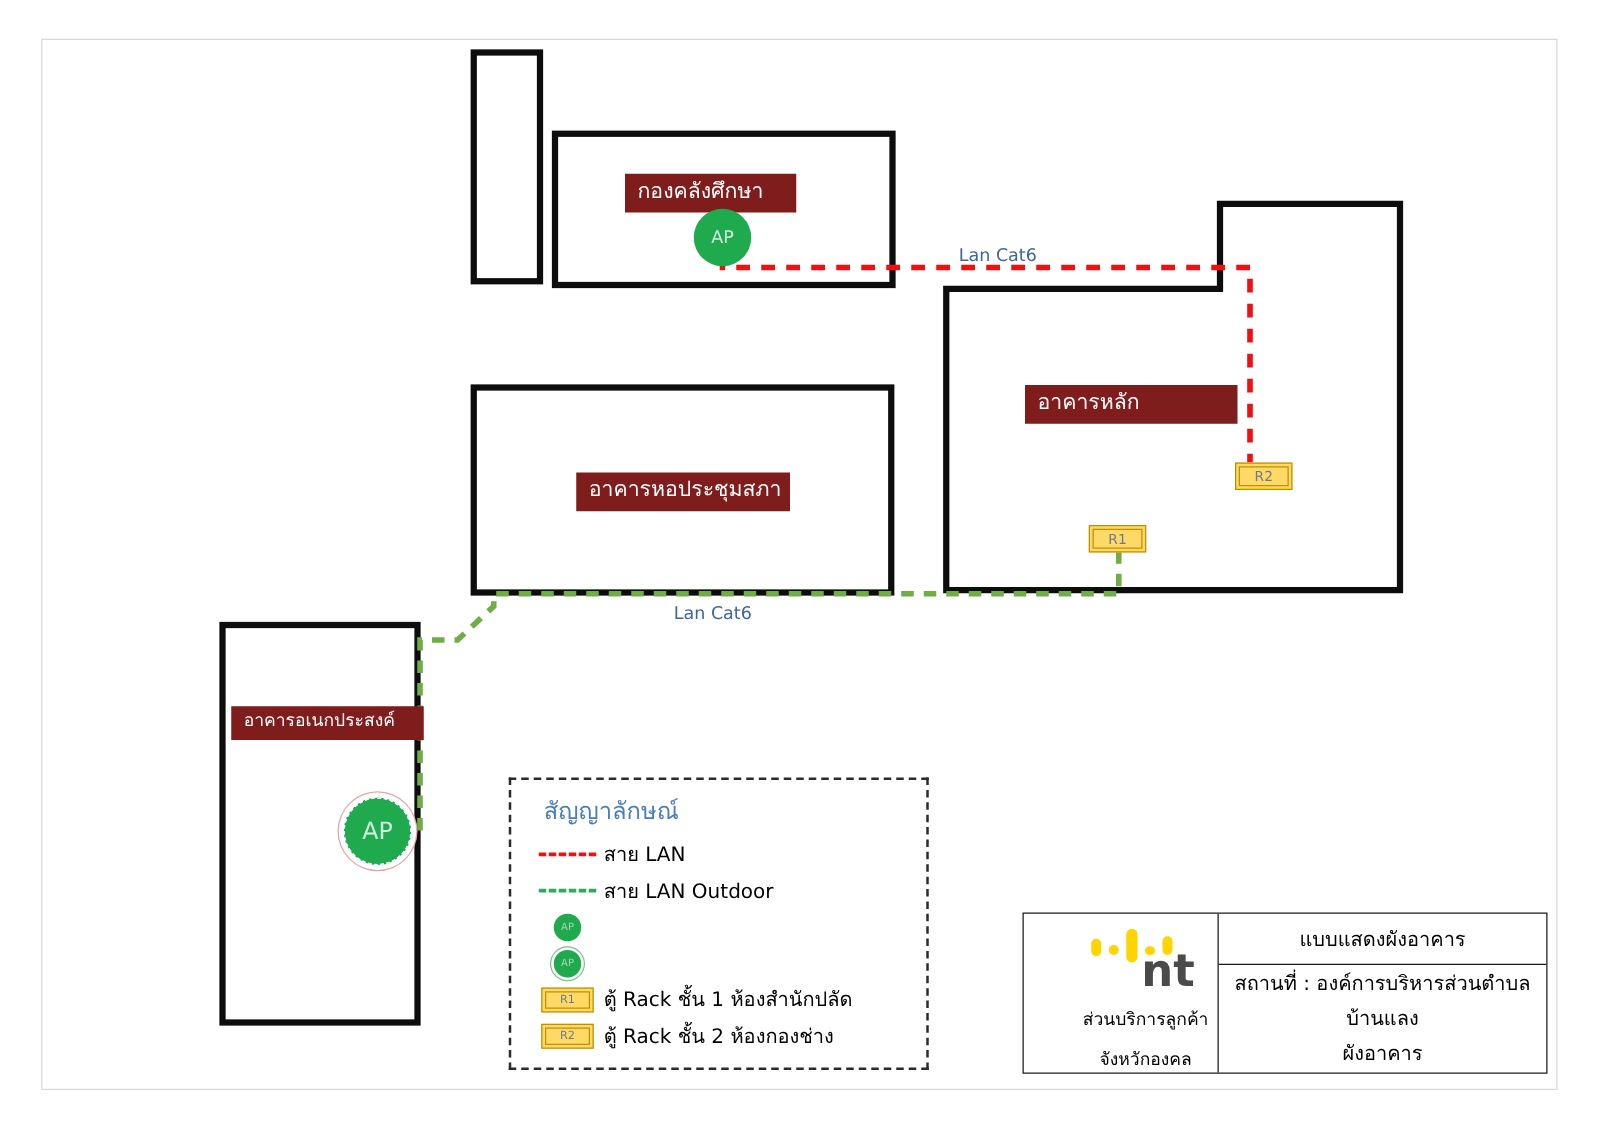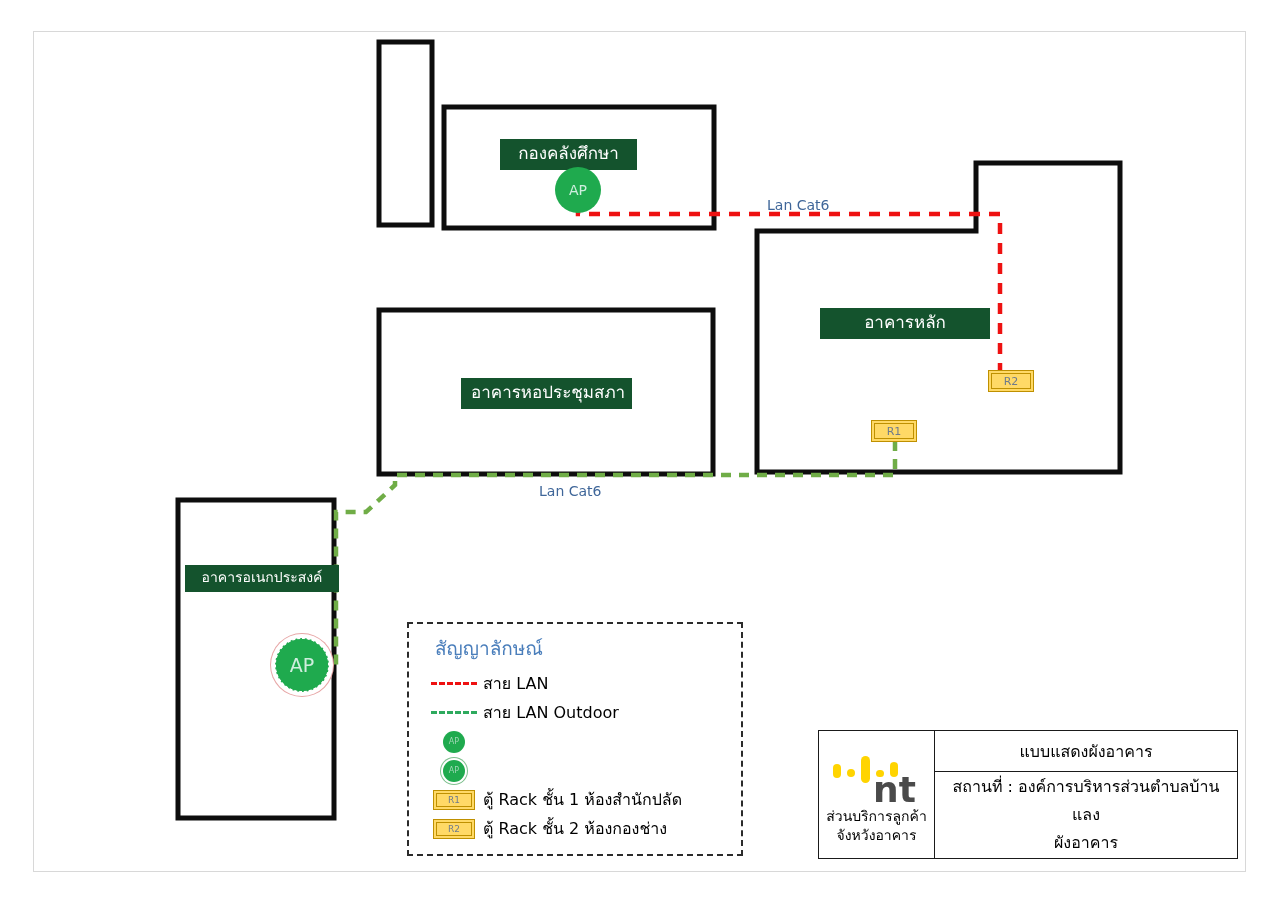--- a/index.html
+++ b/index.html
@@ -27,25 +27,25 @@
   svg.layer {
     position: absolute;
     left: 0;
     top: 0;
     width: 1280px;
     height: 904px;
     pointer-events: none;
   }
   .bldg-label {
     position: absolute;
-    background: #14532d;
+    background: #7f1d1d;
     color: #ffffff;
     font-size: 17px;
     line-height: 1.35;
-    text-align: center;
+    text-align: left;
     padding: 3px 10px 5px 10px;
     box-sizing: border-box;
     white-space: nowrap;
   }
   .ap {
     position: absolute;
     width: 46px;
     height: 46px;
     border-radius: 50%;
     background: #1faa4e;
@@ -183,22 +183,23 @@
     background: #ffffff;
   }
   #tb-logo {
     width: 116px;
     flex: 0 0 116px;
     border-right: 1px solid #1a1a1a;
     box-sizing: border-box;
     display: flex;
     flex-direction: column;
     align-items: center;
-    justify-content: center;
+    justify-content: space-between;
     padding-top: 4px;
+    margin-left: 40px;
   }
   #tb-right {
     flex: 1;
     display: flex;
     flex-direction: column;
   }
   #tb-head {
     height: 41px;
     flex: 0 0 41px;
     border-bottom: 1px solid #1a1a1a;
@@ -330,21 +331,21 @@
     <div id="tb-logo">
       <svg id="nt-logo" width="108" height="58" viewBox="0 0 108 58">
         <rect x="10" y="16" width="8" height="14" rx="4" fill="#ffd400"></rect>
         <rect x="24" y="21" width="8" height="8" rx="4" fill="#ffd400"></rect>
         <rect x="38" y="8" width="9" height="27" rx="4.5" fill="#ffd400"></rect>
         <rect x="53" y="22" width="8" height="7" rx="3.5" fill="#ffd400"></rect>
         <rect x="67" y="14" width="8" height="15" rx="4" fill="#ffd400"></rect>
         <text x="50" y="54" font-family="'DejaVu Sans','Liberation Sans',sans-serif" font-size="36" font-weight="bold" fill="#4a4a4a">nt</text>
       </svg>
       <div class="tb-sub">ส่วนบริการลูกค้า</div>
-      <div class="tb-sub">จังหวังอาคาร</div>
+      <div class="tb-sub">จังหวักองคล</div>
     </div>
     <div id="tb-right">
       <div id="tb-head">แบบแสดงผังอาคาร</div>
       <div id="tb-body">
         <div>สถานที่  : องค์การบริหารส่วนตำบลบ้านแลง</div>
         <div>ผังอาคาร</div>
       </div>
     </div>
   </div>
 

